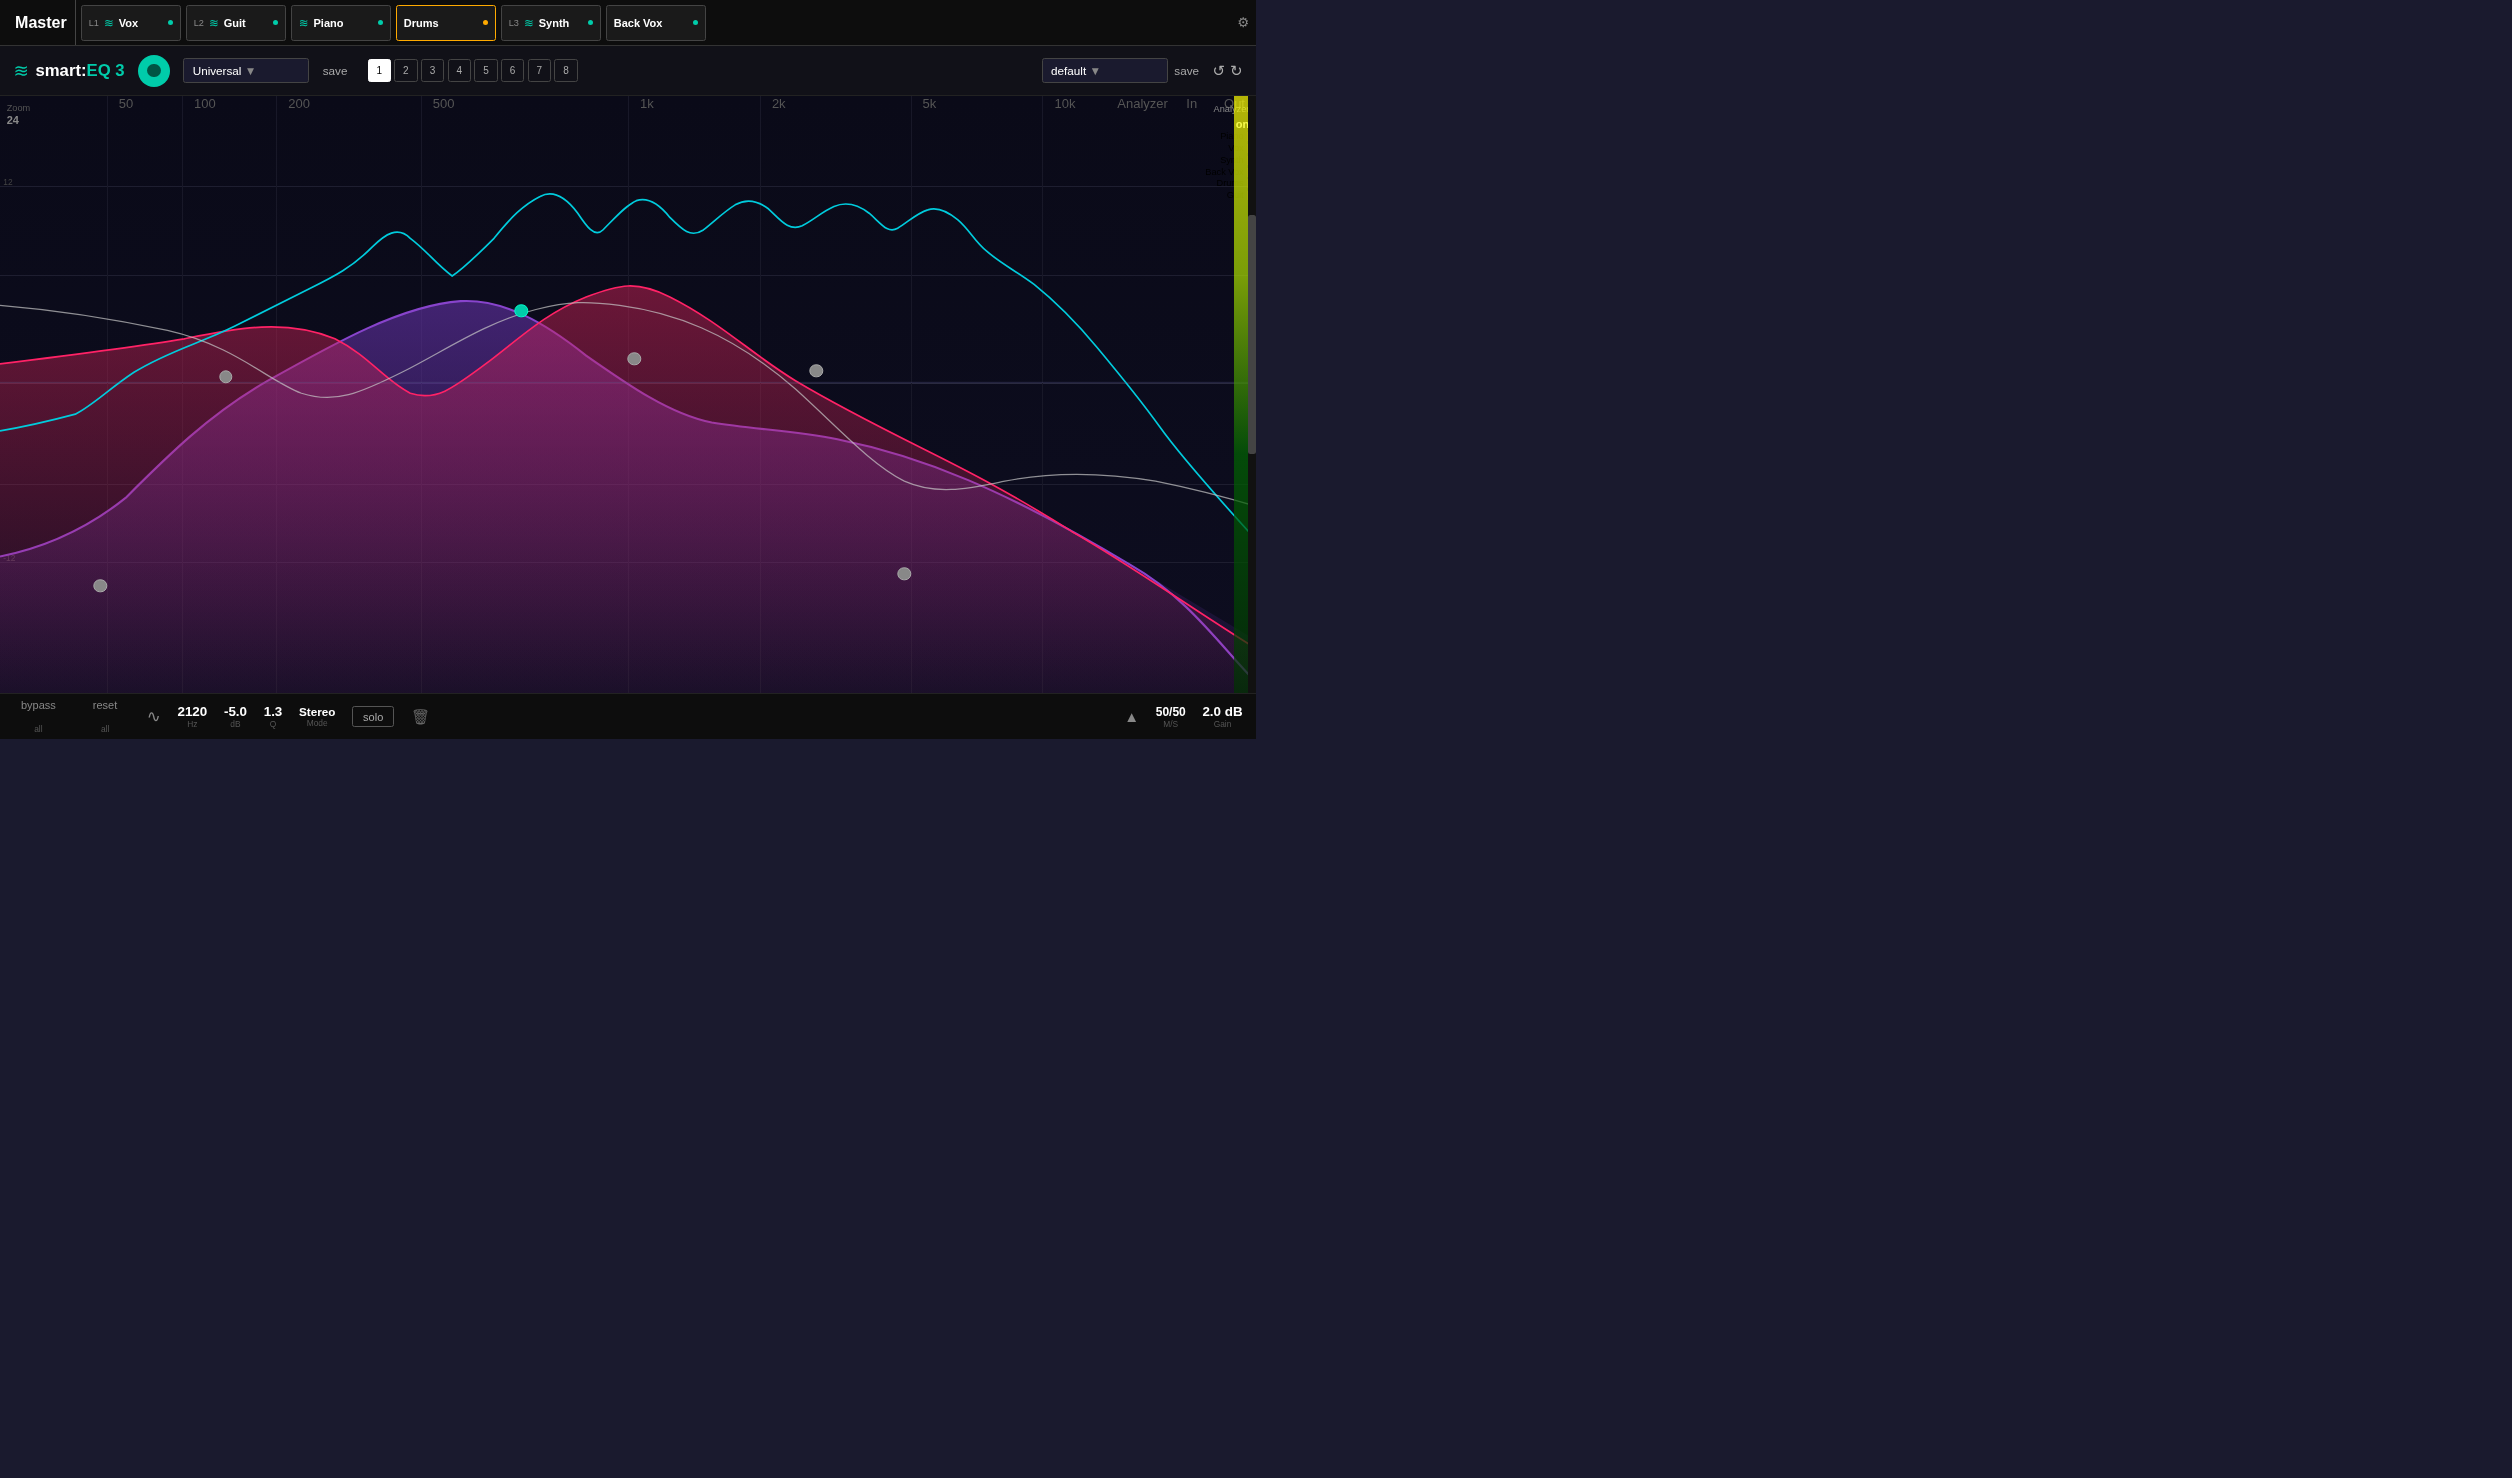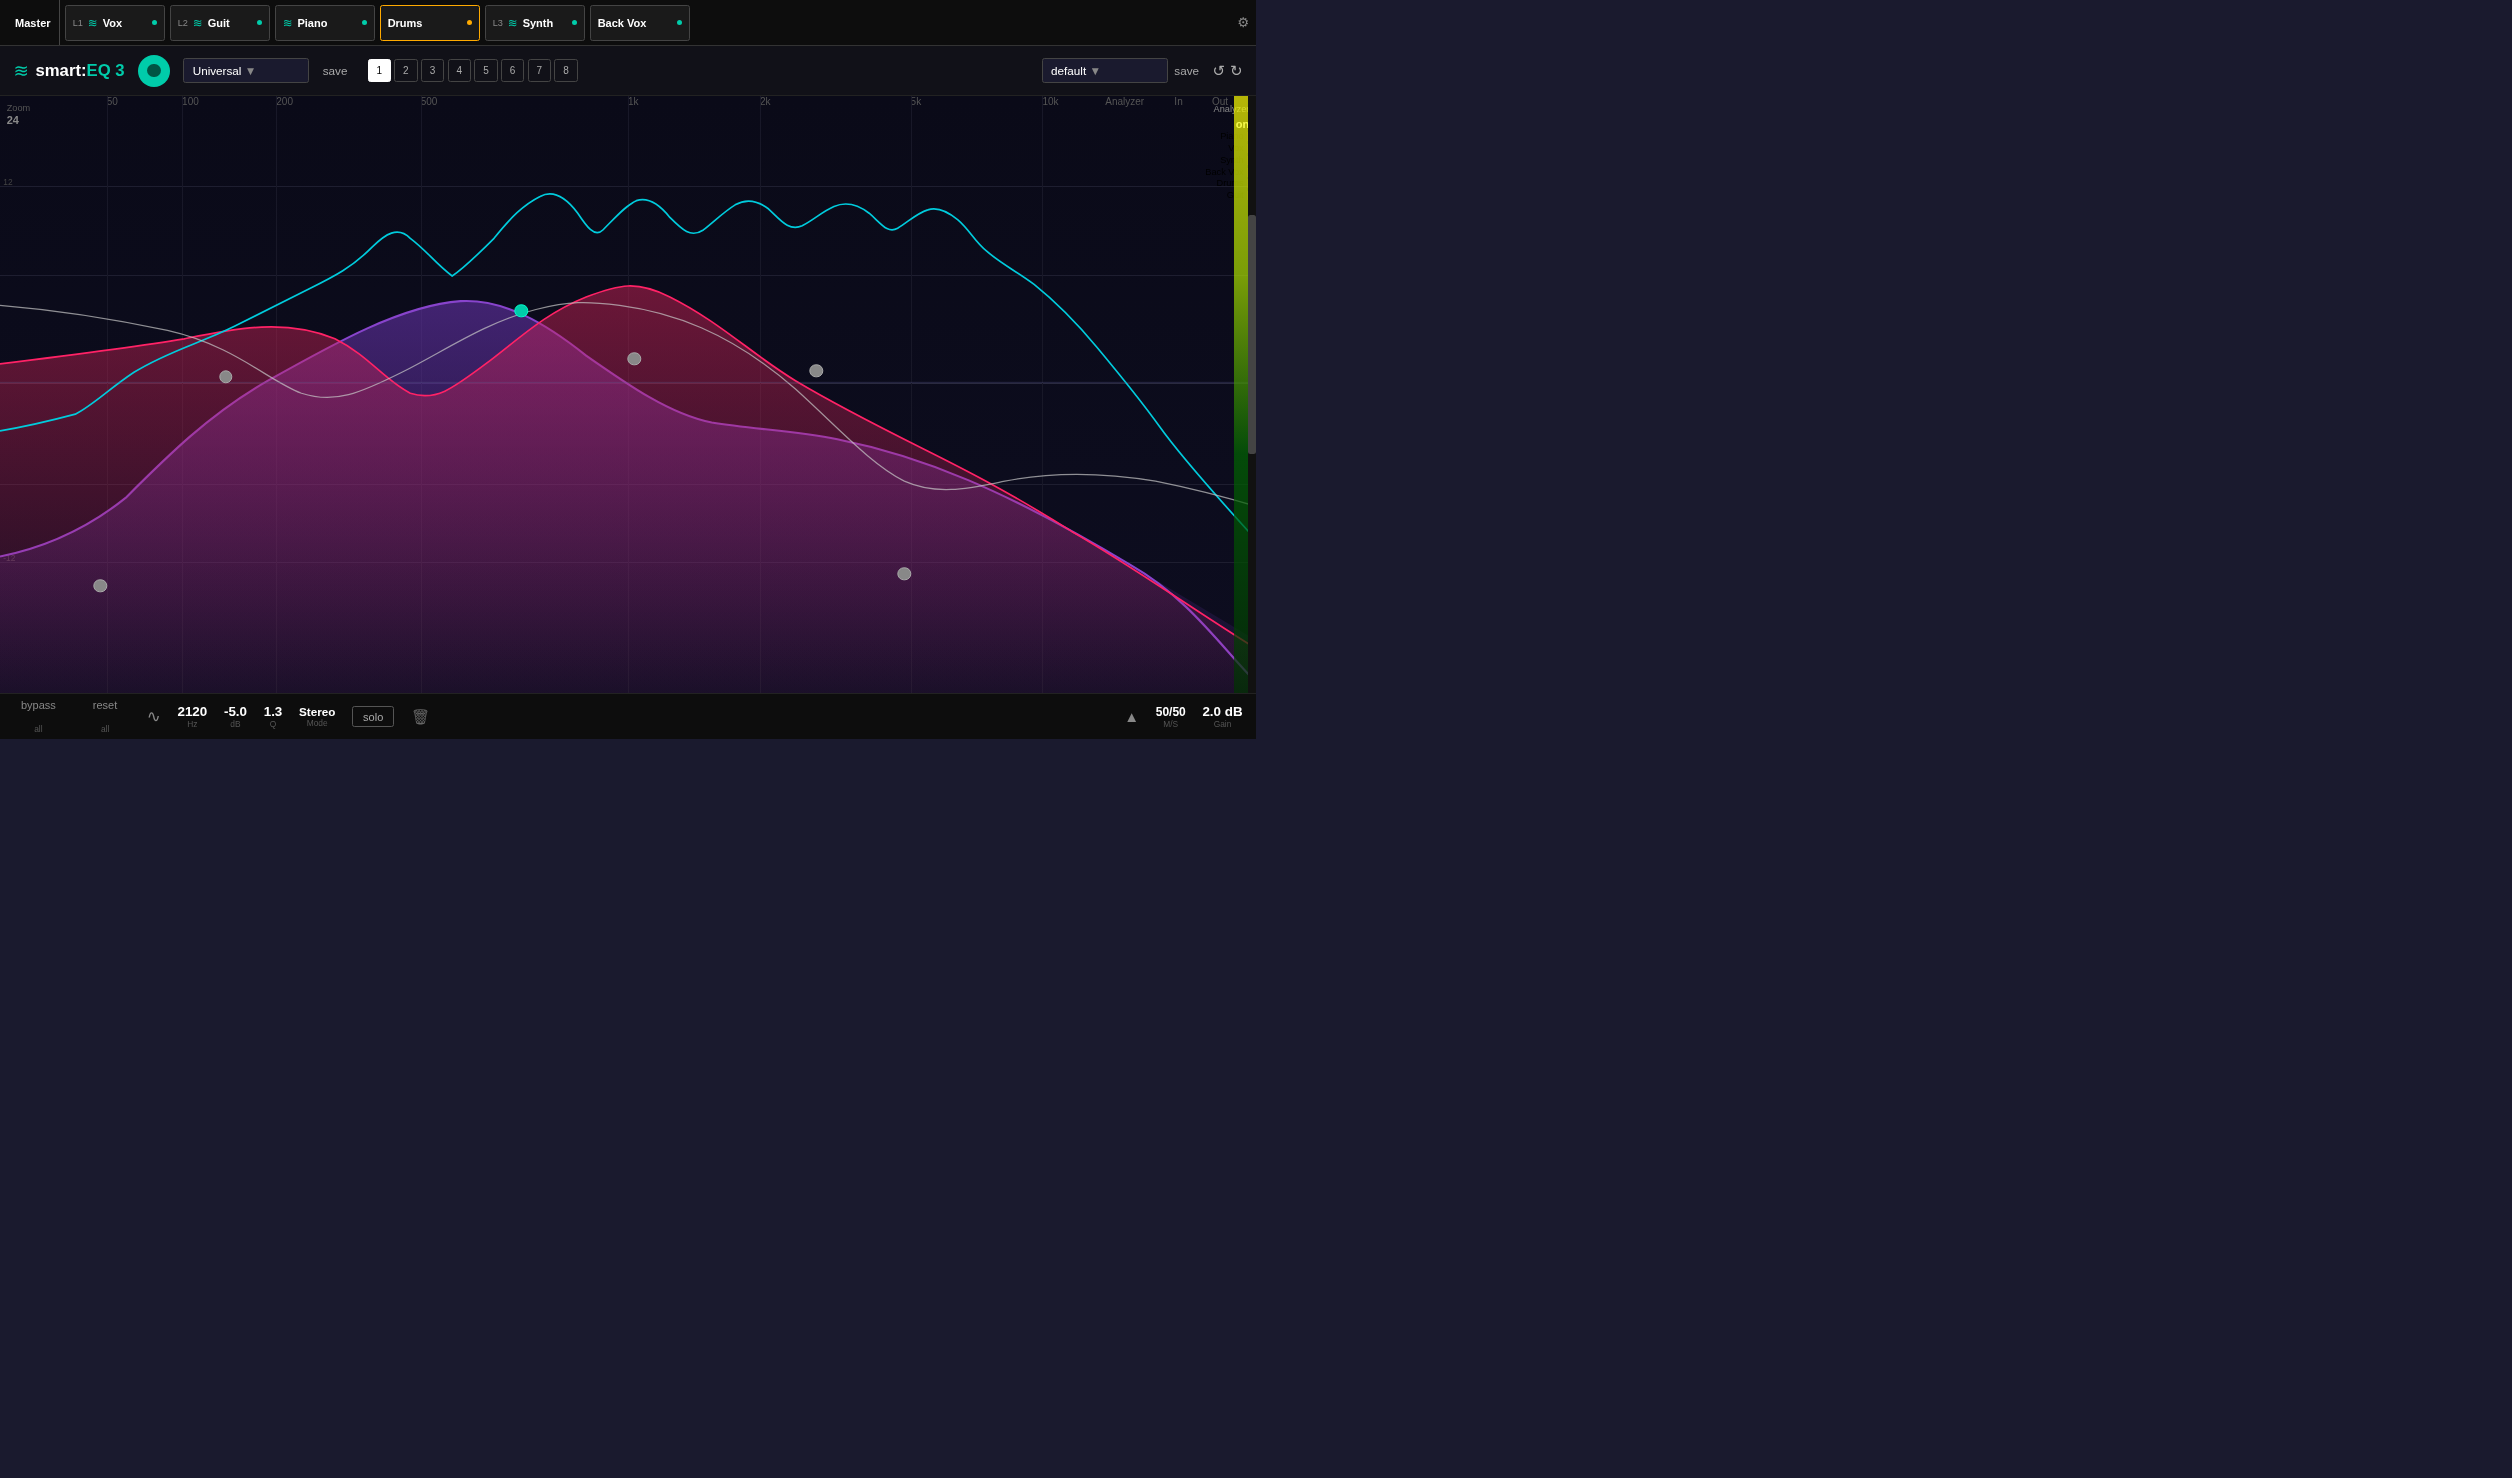--- a/index.html
+++ b/index.html
@@ -17,21 +17,21 @@
       height: 46px;
       background: #0d0d0d;
       border-bottom: 0.8px solid #333;
       display: flex;
       align-items: center;
       padding: 0 6.7px;
       gap: 5px;
     }
     .master-label {
       color: #fff;
-      font-size: 11px;
+      font-size: 16px;
       font-weight: bold;
       padding: 0 8.4px;
       border-right: 0.8px solid #444;
       height: 100%;
       display: flex;
       align-items: center;
     }
     .channel-slot {
       display: flex;
       align-items: center;
@@ -188,21 +188,22 @@
     
     .eq-main {
       position: relative;
       height: calc(739px - 46px - 50px - 46px);
       background: linear-gradient(180deg, #0a0a18 0%, #0d0d20 100%);
       overflow: hidden;
     }
     .freq-label {
       position: absolute;
       color: #555;
-      font-size: 10px;
+      font-size: 13px;
+      margin-left: 12px;
     }
     .zoom-label {
       position: absolute;
       left: 6.7px;
       top: 6.7px;
       color: #555;
       font-size: 9.2px;
     }
     .zoom-value {
       position: absolute;

